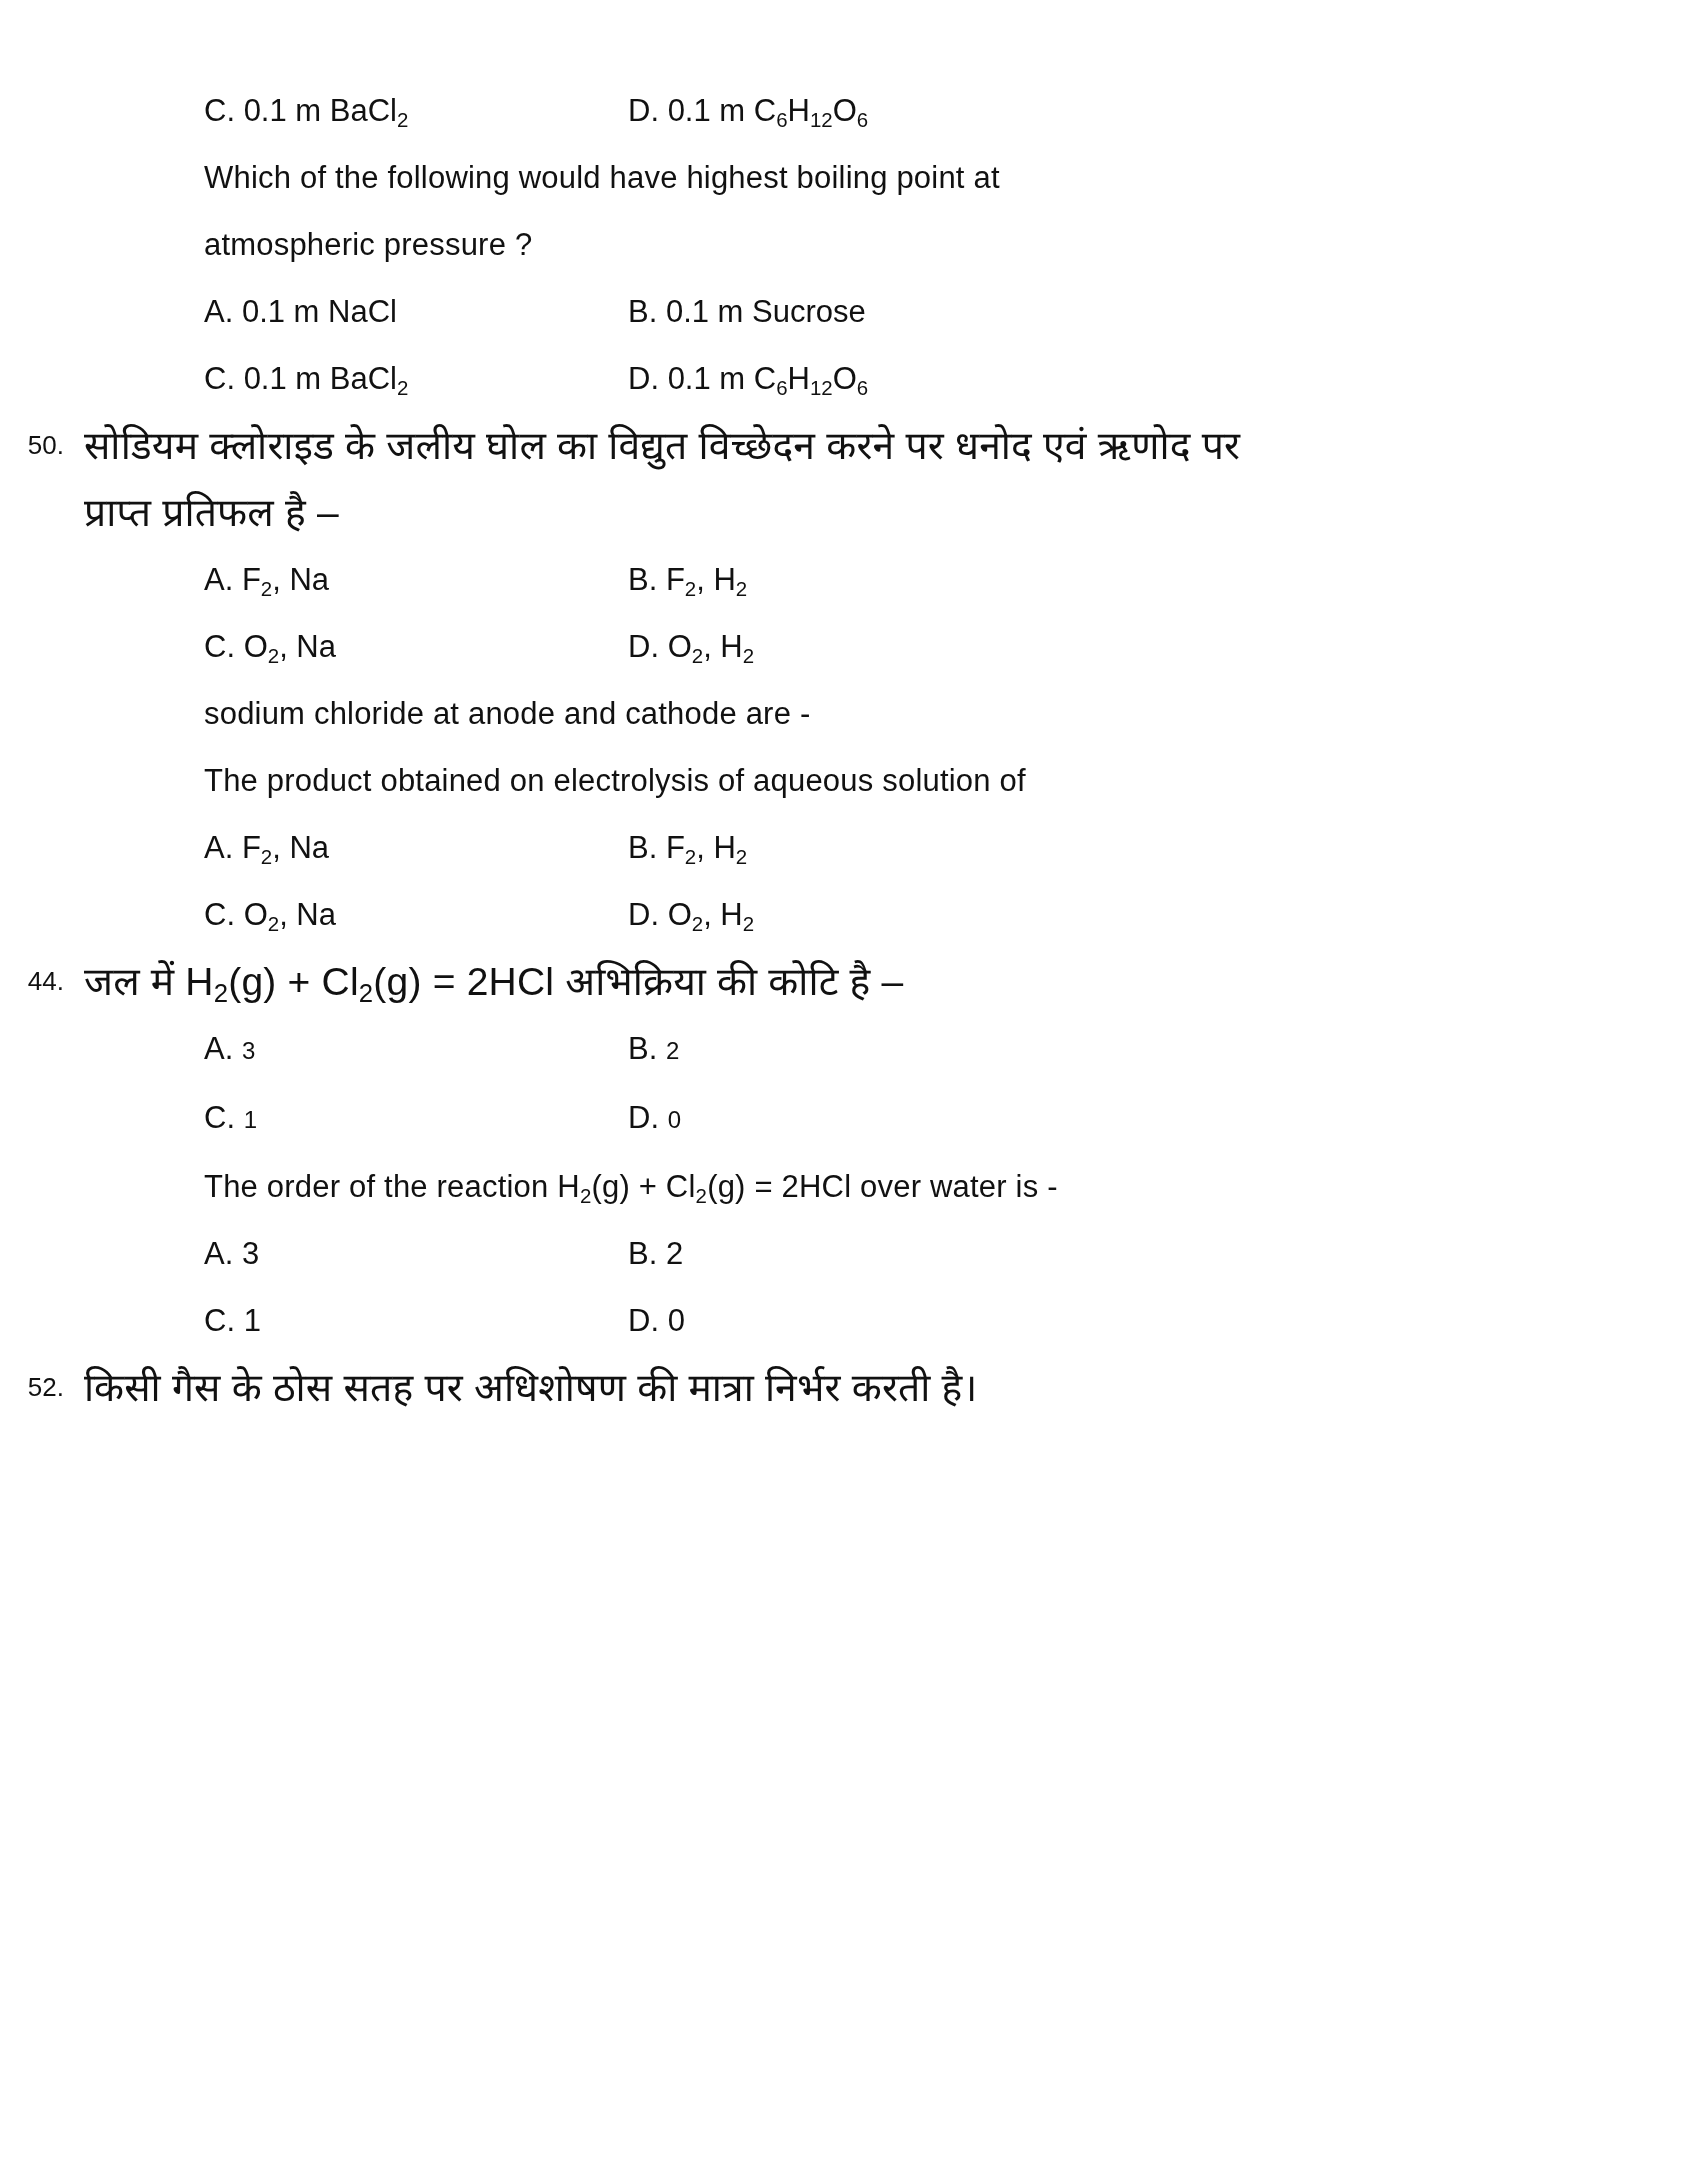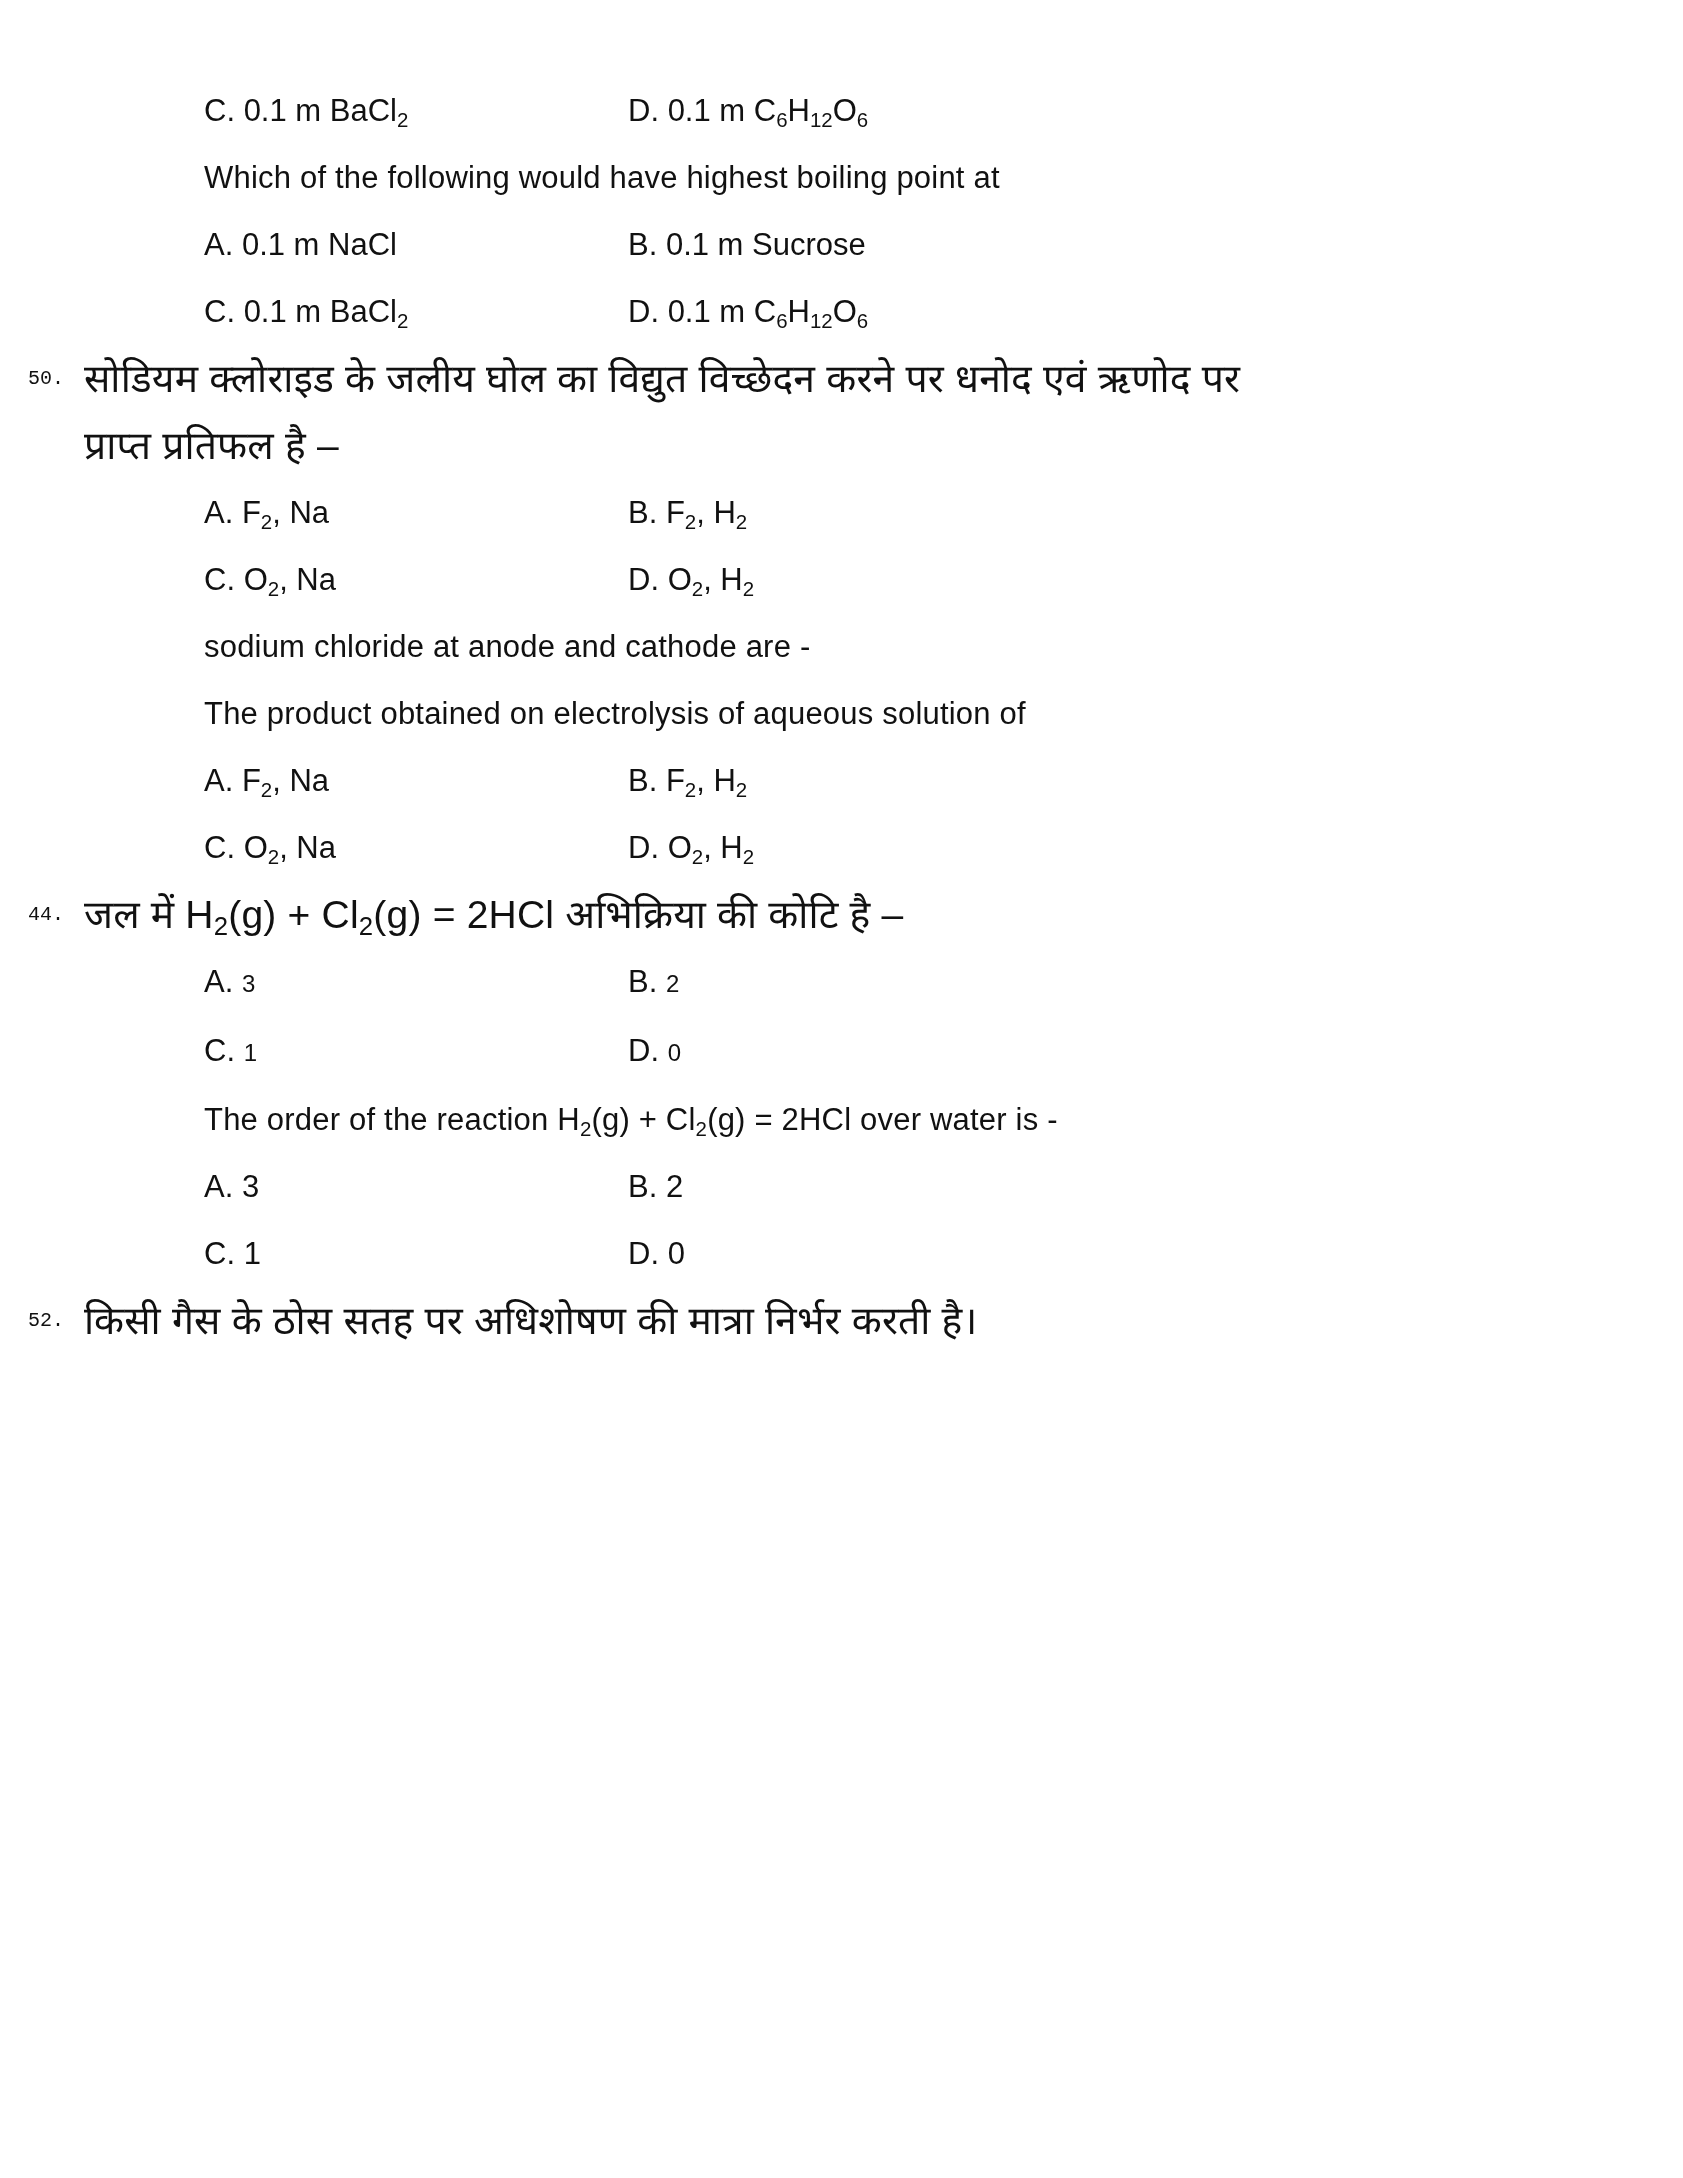--- a/index.html
+++ b/index.html
@@ -39,22 +39,22 @@
     min-height: 67px;
     line-height: 67px;
   }
 
   .qnum {
     width: 84px;
     flex: 0 0 84px;
     text-align: right;
     padding-right: 20px;
     box-sizing: border-box;
-    font-size: 20px;
-    font-family: Liberation Mono, monospace;
+    font-size: 26px;
+    font-family: Liberation Sans, sans-serif;
   }
   .qnum.blank { visibility: hidden; }
 
   .qbody {
     flex: 1 1 auto;
     padding-left: 120px;
     box-sizing: border-box;
   }
 
   .stem-en {
@@ -98,20 +98,24 @@
 
 <div class="page">
   <div class="content" id="content">
       <div class="opt-row">
         <div class="opt opt-a"><span class="lab">C. </span><span class="val">0.1 m BaCl<sub>2</sub></span></div>
         <div class="opt opt-b"><span class="lab">D. </span><span class="val">0.1 m C<sub>6</sub>H<sub>12</sub>O<sub>6</sub></span></div>
       </div>
       <div class="line">
         <div class="qnum blank">0</div>
         <div class="qbody stem-en" style="padding-left: 120px;">Which of the following would have highest boiling point at</div>
+      </div>
+      <div class="line">
+        <div class="qnum blank">0</div>
+        <div class="qbody stem-en" style="padding-left: 120px;">atmospheric pressure ?</div>
       </div>
       <div class="opt-row">
         <div class="opt opt-a"><span class="lab">A. </span><span class="val">0.1 m NaCl</span></div>
         <div class="opt opt-b"><span class="lab">B. </span><span class="val">0.1 m Sucrose</span></div>
       </div>
       <div class="opt-row">
         <div class="opt opt-a"><span class="lab">C. </span><span class="val">0.1 m BaCl<sub>2</sub></span></div>
         <div class="opt opt-b"><span class="lab">D. </span><span class="val">0.1 m C<sub>6</sub>H<sub>12</sub>O<sub>6</sub></span></div>
       </div>
       <div class="q-block">

